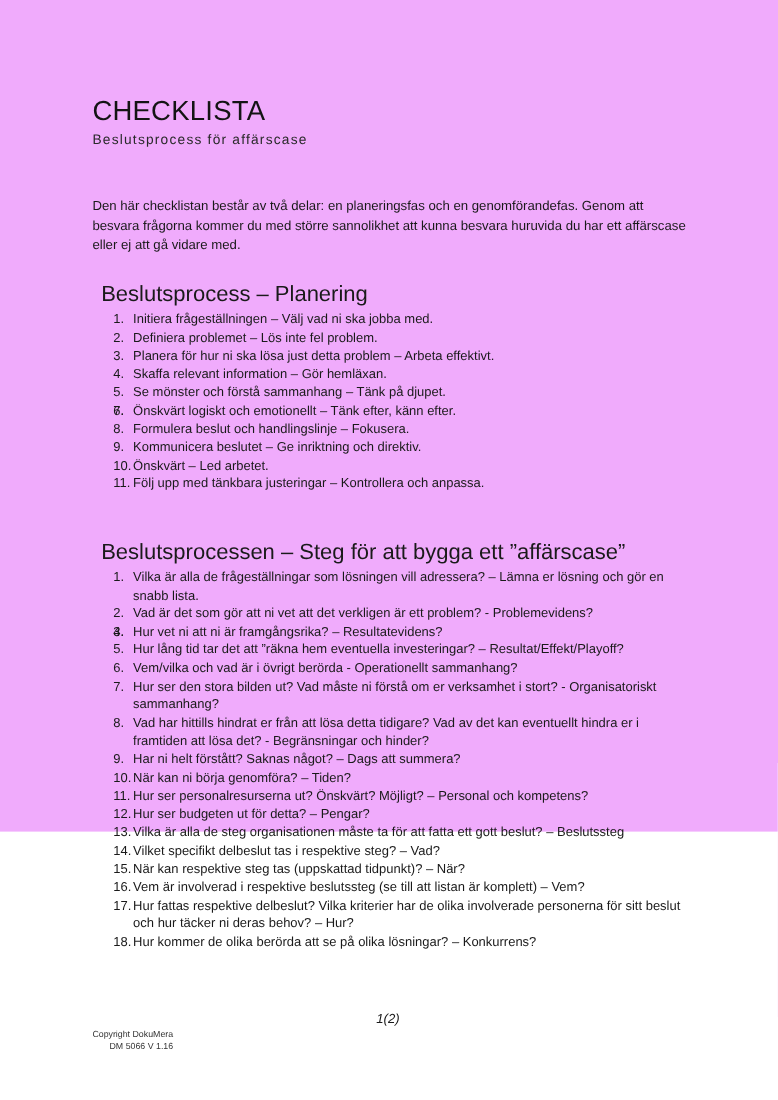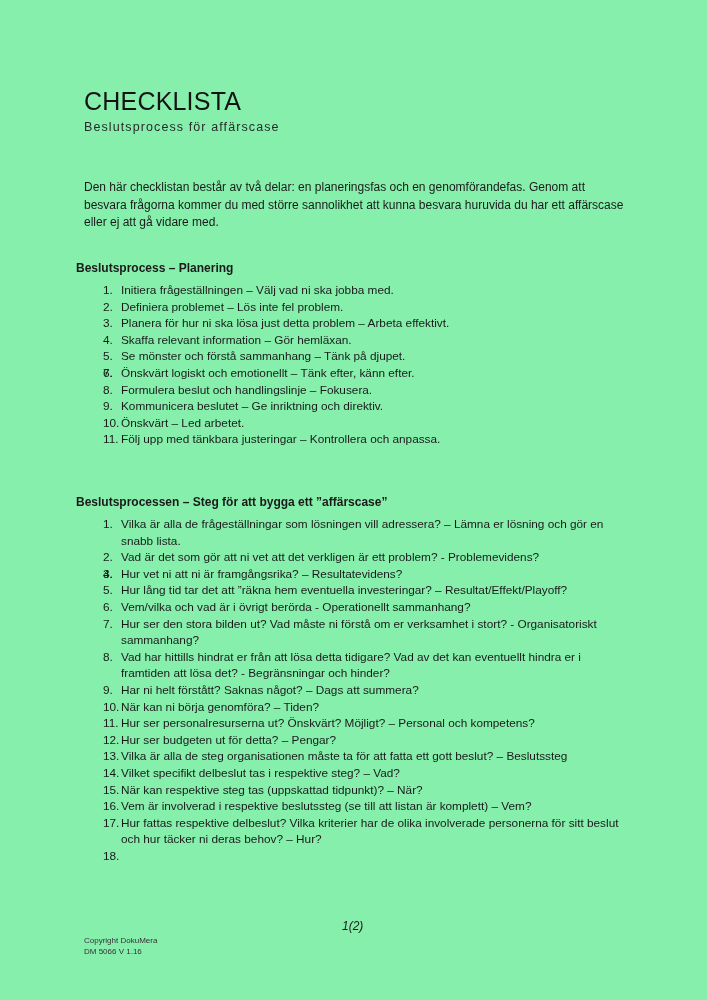--- a/index.html
+++ b/index.html
@@ -1,58 +1,58 @@
 <!DOCTYPE html>
 <html><head>
   <meta charset="utf-8">
   <style>
     html, body { margin: 0; padding: 0; background: #ffffff; }
     body {
       width: 707px; height: 1000px; position: relative; overflow: hidden;
       font-family: "Liberation Sans", "DejaVu Sans", sans-serif;
       color: #1a1a1a;
     }
-    .page { position: absolute; left: 0; top: 0; width: 707px; height: 1000px; background: #86efac; }
+    .page { position: absolute; left: 0; top: 0; width: 707px; height: 756px; background: #f0abfc; }
     .title {
       position: absolute; left: 84px; top: 86px;
       font-size: 25px; letter-spacing: 0.2px; color: #141414; font-weight: normal;
       margin: 0; line-height: 30px;
     }
     .subtitle {
       position: absolute; left: 84px; top: 119px;
       font-size: 12.5px; letter-spacing: 1.1px; color: #2a2a2a; margin: 0; line-height: 16px;
     }
     .intro {
       position: absolute; left: 84px; top: 179px; width: 540px;
       font-size: 12px; line-height: 17.5px; color: #1a1a1a; margin: 0;
     }
     .h2 {
-      position: absolute; left: 76px;
-      font-size: 12px; color: #1a1a1a; margin: 0; line-height: 20px; font-weight: bold;
+      position: absolute; left: 92px;
+      font-size: 20px; color: #1a1a1a; margin: 0; line-height: 20px; font-weight: normal;
     }
     #h-plan { top: 258px; }
     #h-steg { top: 492px; }
     ol.list {
       position: absolute; left: 84px; width: 540px;
       margin: 0; padding: 0; list-style: none;
       font-size: 11.8px; color: #1a1a1a;
     }
     #list-plan { top: 282px; line-height: 16.6px; }
     #list-steg { top: 516px; line-height: 16.6px; }
     ol.list li { position: relative; padding-left: 37px; }
     ol.list li .num {
       position: absolute; left: 19px; top: 0; width: 18px;
     }
     .page-num {
       position: absolute; left: 342px; top: 919px;
       font-size: 12px; color: #1a1a1a; font-style: italic;
     }
     .footer {
       position: absolute; left: 84px; top: 936px;
-      font-size: 8px; line-height: 10.5px; color: #333;
+      font-size: 8px; line-height: 10.5px; color: #333; text-align: right;
     }
   </style>
 </head>
 <body>
 
 <div class="page">
   <h1 class="title">CHECKLISTA</h1>
   <div class="subtitle">Beslutsprocess för affärscase</div>
   <p class="intro">Den här checklistan består av två delar: en planeringsfas och en genomförandefas. Genom att besvara frågorna kommer du med större sannolikhet att kunna besvara huruvida du har ett affärscase eller ej att gå vidare med.</p>
 
@@ -83,21 +83,21 @@
       <li><span class="num">8.</span><span>Vad har hittills hindrat er från att lösa detta tidigare? Vad av det kan eventuellt hindra er i framtiden att lösa det? - Begränsningar och hinder?</span></li>
       <li><span class="num">9.</span><span>Har ni helt förstått? Saknas något? – Dags att summera?</span></li>
       <li><span class="num">10.</span><span>När kan ni börja genomföra? – Tiden?</span></li>
       <li><span class="num">11.</span><span>Hur ser personalresurserna ut? Önskvärt? Möjligt? – Personal och kompetens?</span></li>
       <li><span class="num">12.</span><span>Hur ser budgeten ut för detta? – Pengar?</span></li>
       <li><span class="num">13.</span><span>Vilka är alla de steg organisationen måste ta för att fatta ett gott beslut?  – Beslutssteg</span></li>
       <li><span class="num">14.</span><span>Vilket specifikt delbeslut tas i respektive steg? – Vad?</span></li>
       <li><span class="num">15.</span><span>När kan respektive steg tas (uppskattad tidpunkt)? – När?</span></li>
       <li><span class="num">16.</span><span>Vem är involverad i respektive beslutssteg (se till att listan är komplett) – Vem?</span></li>
       <li><span class="num">17.</span><span>Hur fattas respektive delbeslut? Vilka kriterier har de olika involverade personerna för sitt beslut och hur täcker ni deras behov? – Hur?</span></li>
-      <li><span class="num">18.</span></li>
+      <li><span class="num">18.</span><span>Hur kommer de olika berörda att se på olika lösningar? – Konkurrens?</span></li>
     </ol>
 
   <div class="page-num">1(2)</div>
   <div class="footer">
     <div>Copyright DokuMera</div>
     <div>DM 5066 V 1.16</div>
   </div>
 </div>
 
 </body></html>

